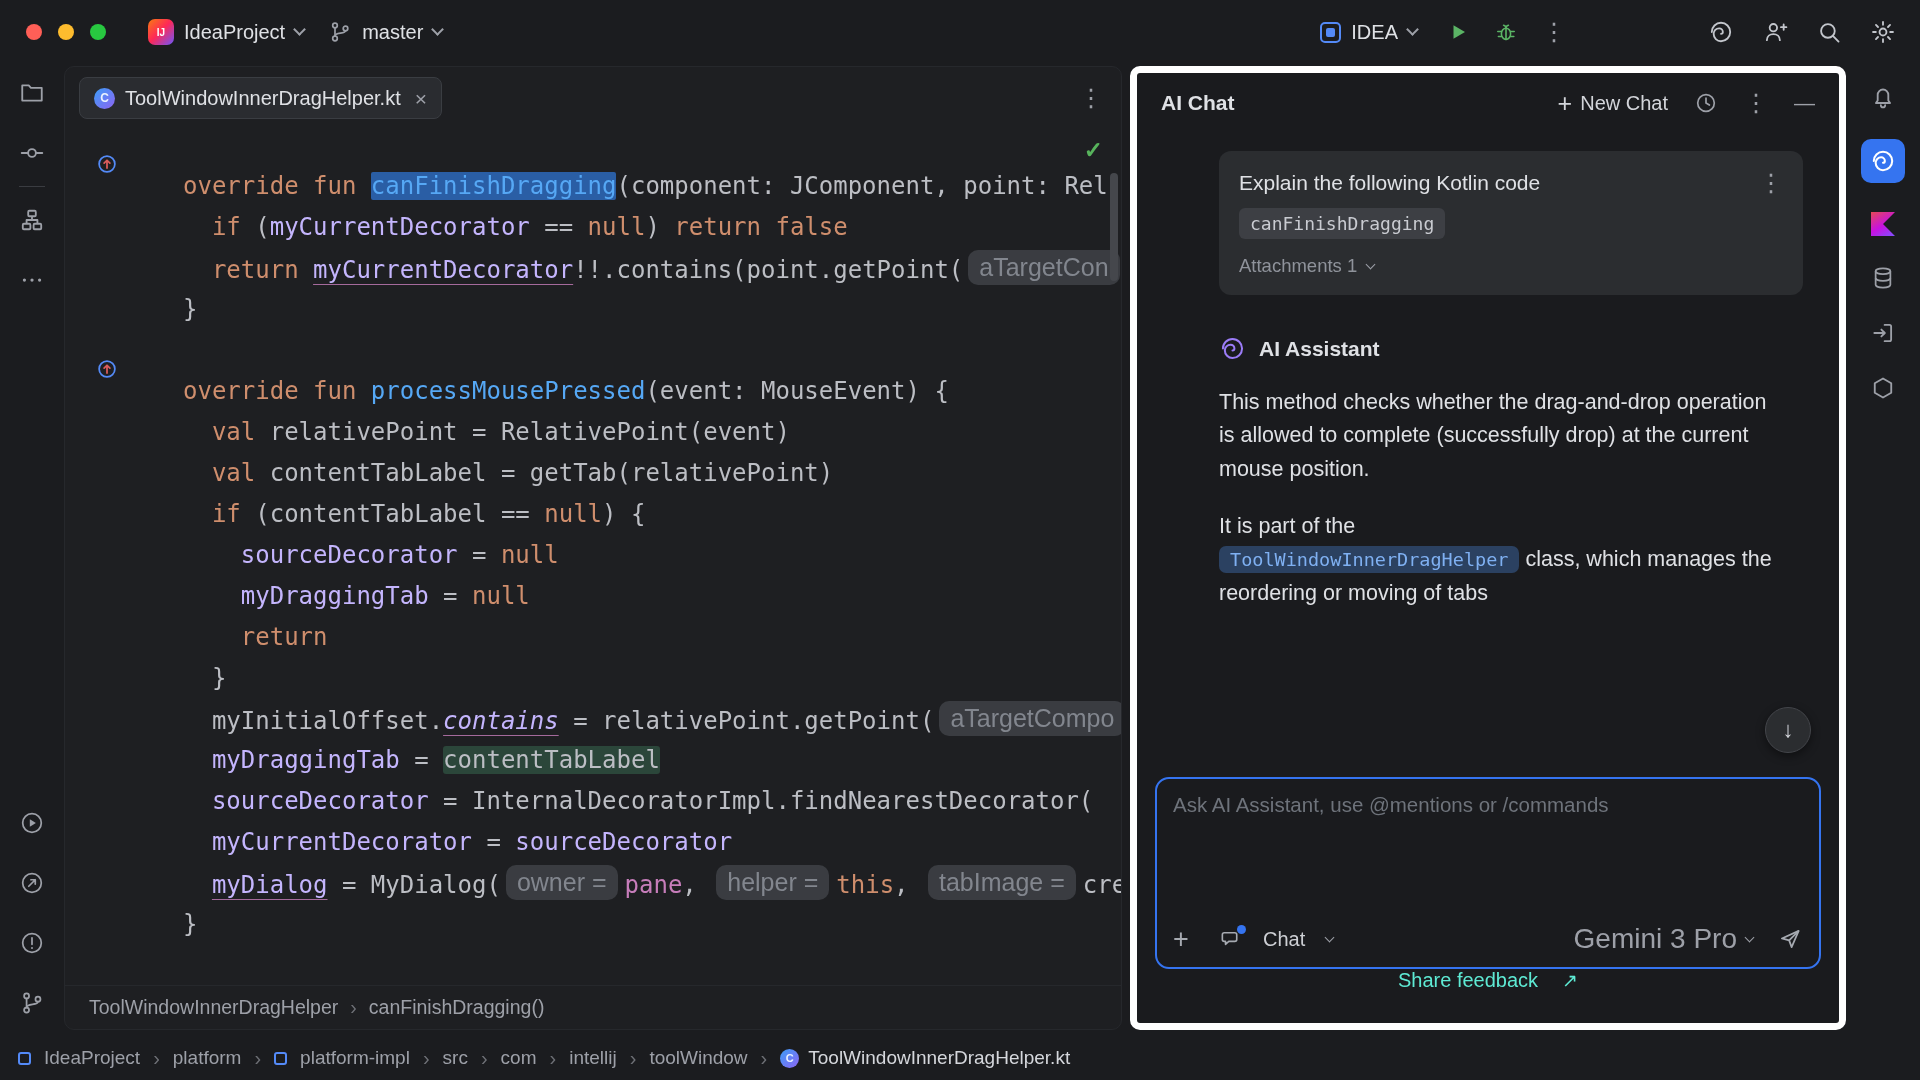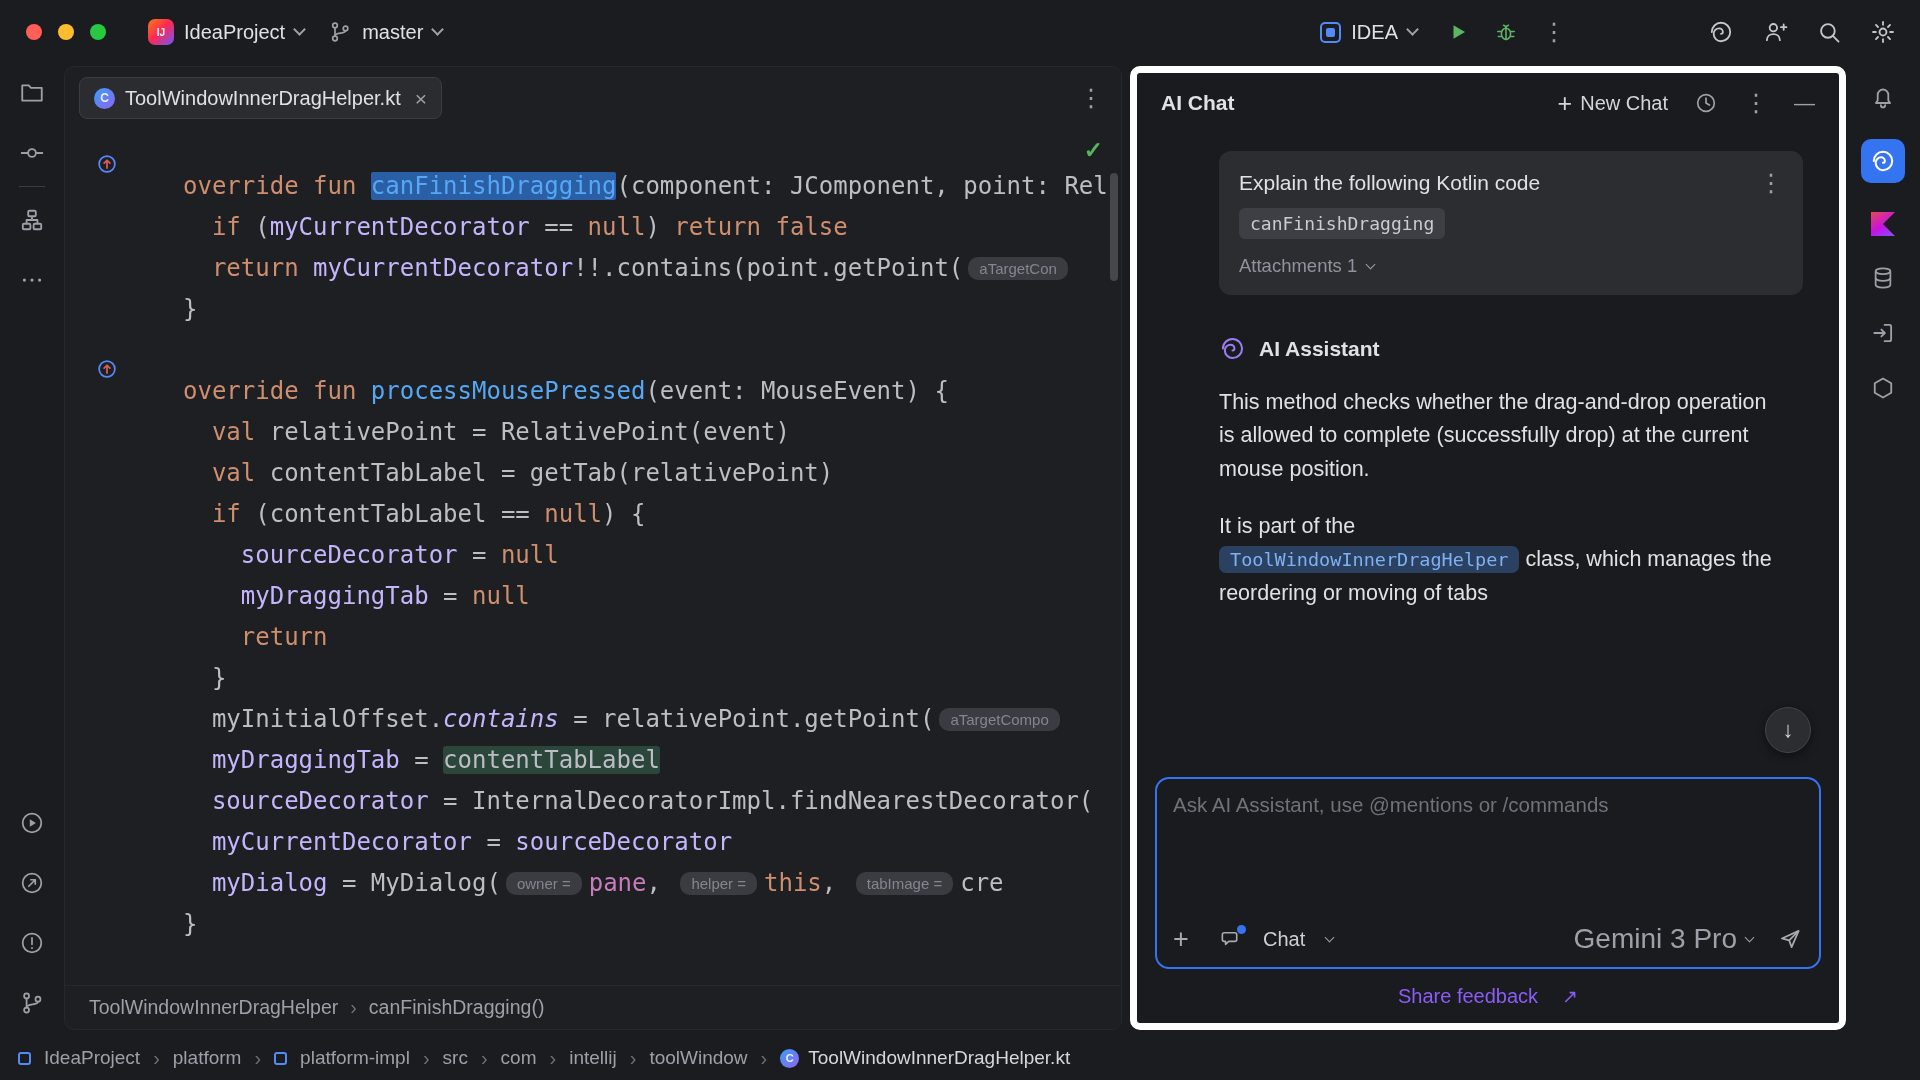--- a/index.html
+++ b/index.html
@@ -51,21 +51,21 @@
   .gut { flex:0 0 118px; padding-left:32px; display:flex; align-items:center; }
   .ct { flex:1; min-width:0; overflow:hidden; white-space:pre; font-family:"DejaVu Sans Mono", monospace; font-size:24px;margin-top:44px; }
   .seg.kw { color:#CF8E6D; }
   .seg.fn { color:#56A8F5; }
   .seg.pl { color:#BCBEC4; }
   .seg.prop, .seg.propi { color:#c4b5fd; text-decoration:underline; text-decoration-thickness:1.3px; text-underline-offset:6px; text-decoration-color:rgba(199,125,187,.8); }
   .seg.propi { font-style:italic; }
   .seg.pv { color:#C77DBB; }
   .seg.sel { background:#2A5EA5; border-radius:2px; }
   .seg.hl { background:#2B463A; border-radius:3px; }
-  .seg.hint { background:#3a3c41; color:#82868e; font-family:"Liberation Sans", sans-serif; font-size:15px; padding:3px 11px; border-radius:10px; margin:0 7px 0 5px; display:inline-block; vertical-align:2px; }
+  .seg.hint { background:#3a3c41; color:#82868e; font-family:"Liberation Sans", sans-serif; font-size:25px; padding:3px 11px; border-radius:10px; margin:0 7px 0 5px; display:inline-block; vertical-align:2px; }
   .inspection { position:absolute; top:8px; right:18px; color:#57B35C; font-size:23px; font-weight:bold; }
   .scroll-thumb { position:absolute; right:3px; top:44px; width:8px; height:108px; background:#45474c; border-radius:4px; }
 
   .editor-crumbs { flex:0 0 44px; border-top:1px solid #26282c; display:flex; align-items:center; gap:12px; padding:0 24px; font-size:19.5px; color:#9da0a8; }
   .crumb-sep { color:#6e7076; }
 
   
   .ai-island { flex:0 0 716px; margin-left:8px; margin-top:2px; background:#1a1b1e; border:7px solid #ffffff; border-radius:10px; display:flex; flex-direction:column; position:relative; min-height:0; }
   .ai-header { flex:0 0 60px; display:flex; align-items:center; padding:0 24px; }
   .ai-title { font-size:21px; font-weight:700; color:#dfe1e5; }
@@ -95,21 +95,21 @@
   .ai-input { border:2px solid #3574F0; border-radius:14px; background:#1a1b1e; height:192px; display:flex; flex-direction:column; padding:14px 16px 12px; }
   .ai-input textarea { background:transparent; border:0; outline:0; resize:none; flex:1; width:100%; font-family:"Liberation Sans", sans-serif; font-size:20.5px; color:#bcbec4; }
   .ai-input textarea::placeholder { color:#6e737b; }
   .input-row { display:flex; align-items:center; gap:16px; color:#9da0a8; }
   .plus-btn { font-size:27px; color:#a6aab1; background:none; border:0; line-height:1; width:30px; text-align:left; }
   .mode-sel { display:flex; align-items:center; gap:21px; color:#cdcfd4; font-size:20px; }
   .bubble-wrap { position:relative; display:grid; place-items:center; }
   .dot { position:absolute; top:-3px; right:-4px; width:9px; height:9px; border-radius:50%; background:#3574F0; }
   .model-sel { margin-left:auto; display:flex; align-items:center; gap:9px; font-size:28px; color:#9da0a8; }
   .send-btn { margin-left:8px; color:#a6aab1; background:none; border:0; display:grid; place-items:center; }
-  .ai-feedback { flex:0 0 54px; display:flex; align-items:center; justify-content:center; gap:24px; color:#8b5cf6; font-size:20px; }
+  .ai-feedback { flex:0 0 54px; display:flex; align-items:flex-start; justify-content:center; gap:24px; color:#5eead4; font-size:20px; }
   .share-arrow { font-size:19px; }
 
   
   .rightbar { flex:0 0 74px; display:flex; flex-direction:column; align-items:center; gap:29px; padding-top:20px; }
   .rb-active { width:44px; height:44px; border-radius:10px; background:#3574F0; display:grid; place-items:center; color:#fff; }
   .kotlin-icon { width:24px; height:24px; background:linear-gradient(150deg,#E54857,#C711E1 55%,#7F52FF); clip-path:polygon(0 0,100% 0,50% 50%,100% 100%,0 100%); }
 
   
   .statusbar { flex:0 0 44px; display:flex; align-items:center; gap:13px; padding:0 18px; font-size:19px; color:#9da0a8; }
   .module-icon { width:13px; height:13px; border:2px solid #548AF7; border-radius:3px; display:inline-block; flex:0 0 13px; }

